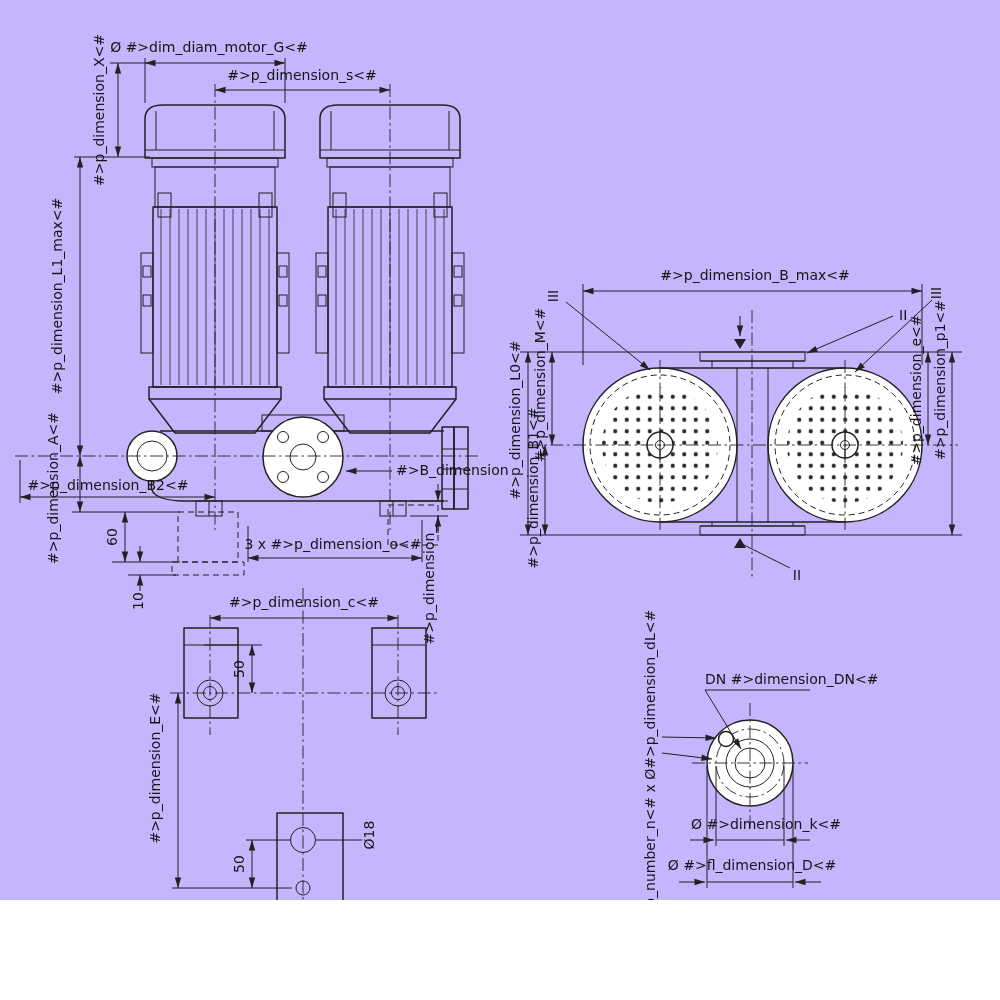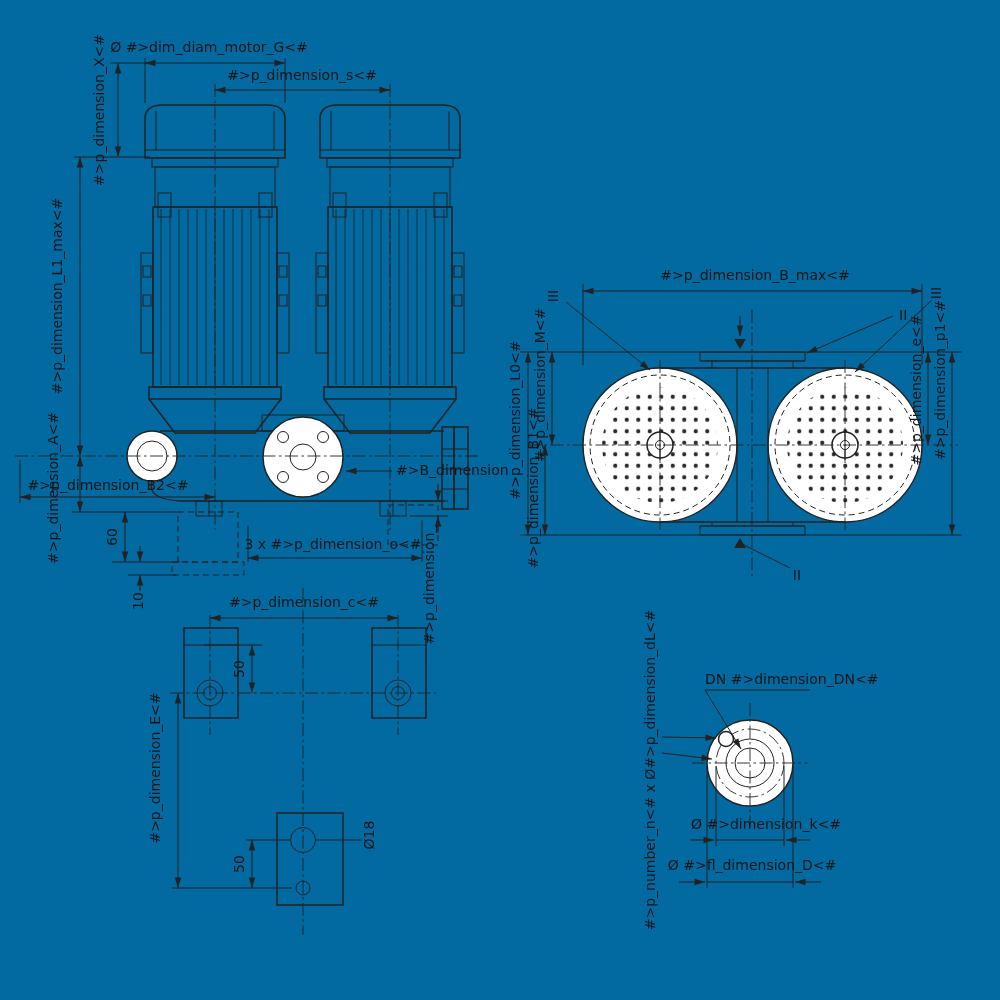--- a/index.html
+++ b/index.html
@@ -1,16 +1,16 @@
 <!DOCTYPE html>
 <html><head>
 <meta charset="utf-8">
 <style>
   html,body{margin:0;padding:0;background:#fff}
-  .canvas{position:relative;width:1000px;height:1000px;background:#0369a1;overflow:hidden;
+  .canvas{position:relative;width:1000px;height:900px;background:#c4b5fd;overflow:hidden;
           font-family:"DejaVu Sans",sans-serif}
   svg text{font:14px "DejaVu Sans",sans-serif;fill:#161616}
   .ol {fill:none;stroke:#222;stroke-width:1.5;stroke-linejoin:round}
   .olf{fill:#fff;stroke:#222;stroke-width:1.5;stroke-linejoin:round}
   .ol2{fill:none;stroke:#222;stroke-width:1}
   .f  {stroke:#222;stroke-width:.8}
   .dim{fill:none;stroke:#222;stroke-width:1}
   .cl {fill:none;stroke:#222;stroke-width:.9;stroke-dasharray:13 3.5 2.5 3.5}
   .dash{stroke-dasharray:6 4}
   .tri{fill:#222;stroke:none}

